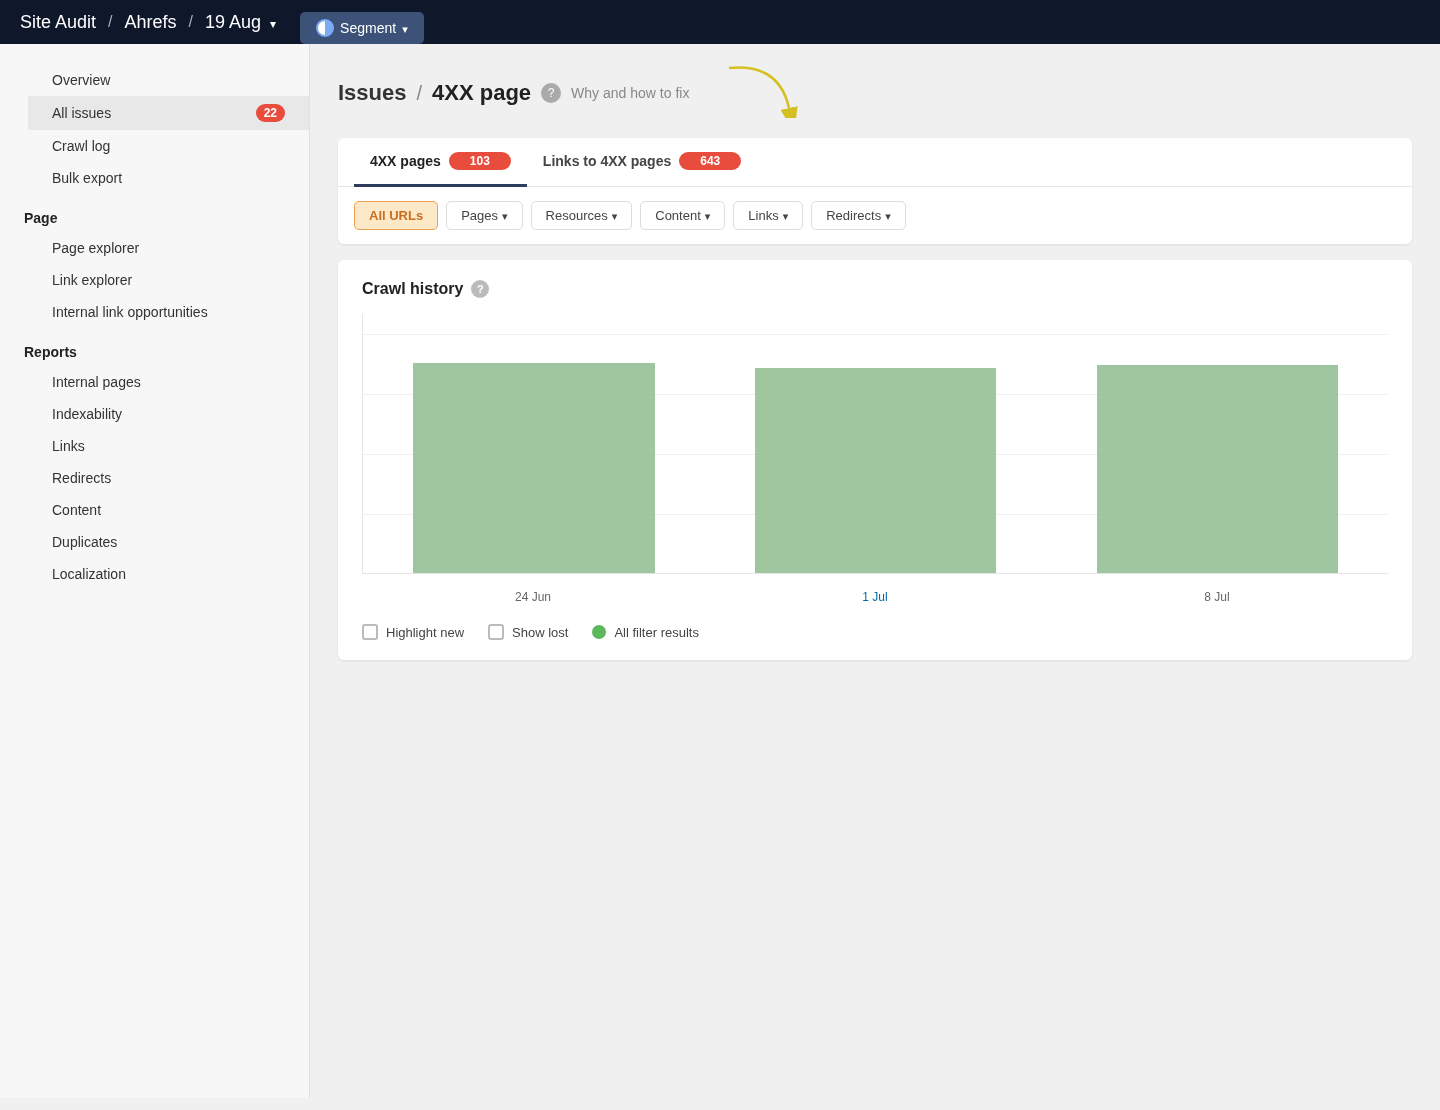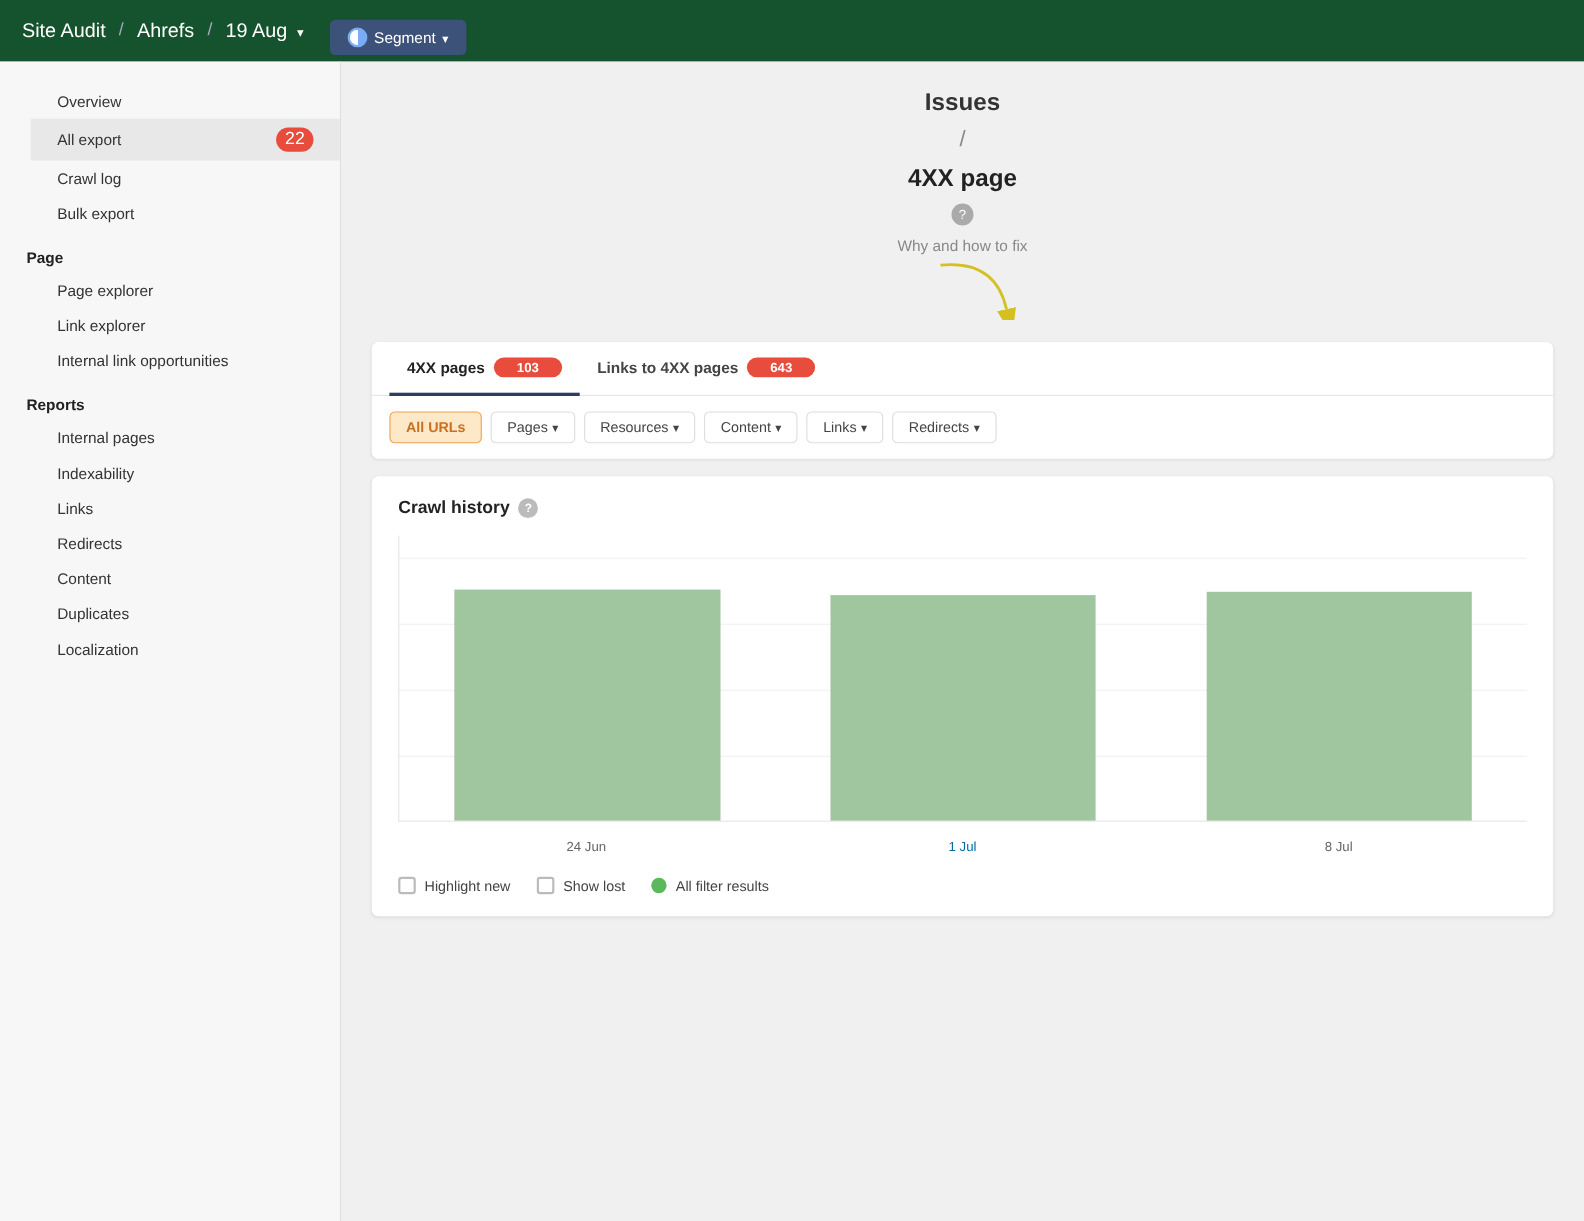--- a/index.html
+++ b/index.html
@@ -1,23 +1,23 @@
 <!DOCTYPE html>
 <html><head>
   <meta charset="utf-8">
   <style>
     * { box-sizing: border-box; margin: 0; padding: 0; }
     body { font-family: -apple-system, BlinkMacSystemFont, 'Segoe UI', sans-serif; font-size: 14px; background: #f0f0f0; }
 
     
     .top-nav {
-      background: #14532d;
+      background: #0f172a;
       color: #fff;
       padding: 0 20px;
-      height: 56px;
+      height: 44px;
       display: flex;
       align-items: center;
       gap: 8px;
     }
     .top-nav-title {
       font-size: 18px;
       font-weight: 500;
       color: #fff;
     }
     .top-nav-sep { color: #aab; font-size: 16px; margin: 0 4px; }
@@ -59,40 +59,39 @@
     }
     .sidebar-item.active {
       background: #e8e8e8;
       font-weight: 500;
     }
     .sidebar-badge {
       background: #e74c3c;
       color: #fff;
       border-radius: 12px;
       padding: 2px 8px;
-      font-size: 16px;
-      font-weight: 400;
+      font-size: 12px;
+      font-weight: 700;
     }
     .sidebar-section-title {
       padding: 16px 24px 6px;
       font-weight: 700;
       font-size: 14px;
       color: #222;
     }
 
     
     .main { flex: 1; padding: 24px 28px; background: #f0f0f0; overflow: auto; }
 
     
     .page-header {
       display: flex;
       align-items: center;
       gap: 10px;
       margin-bottom: 20px;
-      flex-direction: column;
     }
     .page-header h1 {
       font-size: 22px;
       font-weight: 700;
       color: #222;
     }
     .page-header .help-icon {
       width: 20px; height: 20px;
       background: #aaa;
       border-radius: 50%;
@@ -282,21 +281,21 @@
   </button>
 </div>
 
 <div class="layout">
 
   <div class="sidebar">
     <div class="sidebar-item">
       <span>Overview</span>
     </div>
     <div class="sidebar-item active">
-      <span>All export</span>
+      <span>All issues</span>
       <span class="sidebar-badge">22</span>
     </div>
     <div class="sidebar-item">
       <span>Crawl log</span>
     </div>
     <div class="sidebar-item">
       <span>Bulk export</span>
     </div>
 
     <div class="sidebar-section-title">Page</div>

